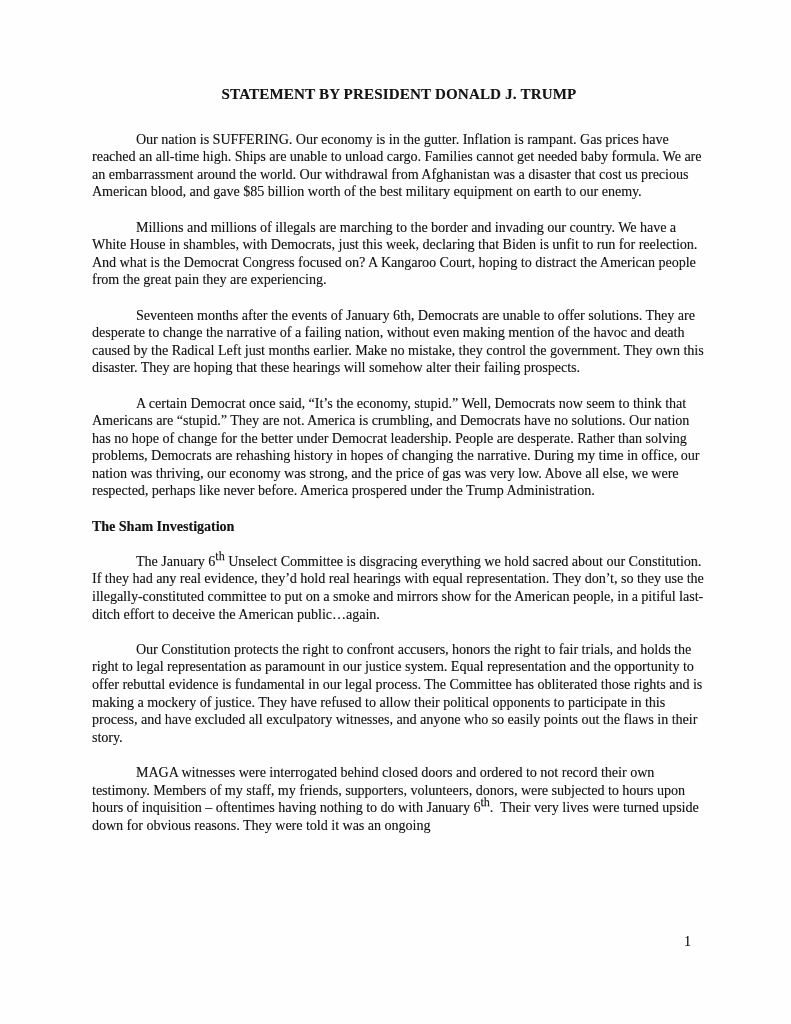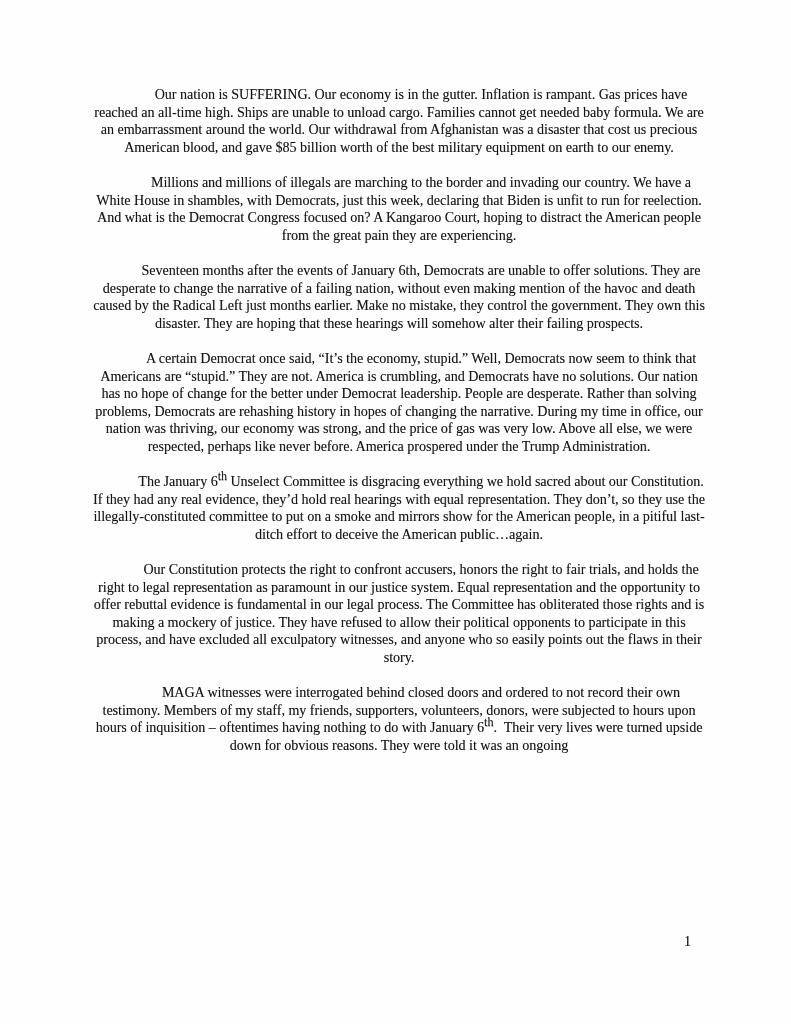--- a/index.html
+++ b/index.html
@@ -30,21 +30,21 @@
     font-weight: bold;
     text-align: center;
     letter-spacing: 0.2px;
     margin: 0 0 27px 0;
     white-space: pre-wrap;
   }
   .para {
     margin: 0 0 17.6px 0;
     text-indent: 44px;
     white-space: pre-wrap;
-    text-align: center;
+    text-align: left;
   }
   .section-heading {
     font-size: 14px;
     font-weight: bold;
     margin: 0 0 17.6px 0;
     white-space: pre-wrap;
   }
   sup.ord {
     font-size: 12px;
     line-height: 0;
@@ -56,29 +56,31 @@
     top: 933px;
     font-size: 14px;
   }
 </style>
 </head>
 <body>
 
 <div class="page">
   <div class="content">
 
+    <h1 class="doc-title">STATEMENT BY PRESIDENT DONALD J. TRUMP</h1>
 
     <p class="para">Our nation is SUFFERING. Our economy is in the gutter. Inflation is rampant. Gas prices have reached an all-time high. Ships are unable to unload cargo. Families cannot get needed baby formula. We are an embarrassment around the world. Our withdrawal from Afghanistan was a disaster that cost us precious American blood, and gave $85 billion worth of the best military equipment on earth to our enemy.</p>
 
     <p class="para">Millions and millions of illegals are marching to the border and invading our country. We have a White House in shambles, with Democrats, just this week, declaring that Biden is unfit to run for reelection. And what is the Democrat Congress focused on? A Kangaroo Court, hoping to distract the American people from the great pain they are experiencing.</p>
 
     <p class="para">Seventeen months after the events of January 6th, Democrats are unable to offer solutions. They are desperate to change the narrative of a failing nation, without even making mention of the havoc and death caused by the Radical Left just months earlier. Make no mistake, they control the government. They own this disaster. They are hoping that these hearings will somehow alter their failing prospects.</p>
 
     <p class="para">A certain Democrat once said, “It’s the economy, stupid.” Well, Democrats now seem to think that Americans are “stupid.” They are not. America is crumbling, and Democrats have no solutions. Our nation has no hope of change for the better under Democrat leadership. People are desperate. Rather than solving problems, Democrats are rehashing history in hopes of changing the narrative. During my time in office, our nation was thriving, our economy was strong, and the price of gas was very low. Above all else, we were respected, perhaps like never before. America prospered under the Trump Administration.</p>
 
+    <h2 class="section-heading">The Sham Investigation</h2>
 
     <p class="para"><span>The January 6</span><sup class="ord">th</sup><span> Unselect Committee is disgracing everything we hold sacred about our Constitution.  If they had any real evidence, they’d hold real hearings with equal representation. They don’t, so they use the illegally-constituted committee to put on a smoke and mirrors show for the American people, in a pitiful last-ditch effort to deceive the American public…again.</span></p>
 
     <p class="para">Our Constitution protects the right to confront accusers, honors the right to fair trials, and holds the right to legal representation as paramount in our justice system. Equal representation and the opportunity to offer rebuttal evidence is fundamental in our legal process. The Committee has obliterated those rights and is making a mockery of justice. They have refused to allow their political opponents to participate in this process, and have excluded all exculpatory witnesses, and anyone who so easily points out the flaws in their story.</p>
 
     <p class="para"><span>MAGA witnesses were interrogated behind closed doors and ordered to not record their own testimony. Members of my staff, my friends, supporters, volunteers, donors, were subjected to hours upon hours of inquisition – oftentimes having nothing to do with January 6</span><sup class="ord">th</sup><span>.  Their very lives were turned upside down for obvious reasons. They were told it was an ongoing</span></p>
 
   </div>
 
   <div class="page-number">1</div>

